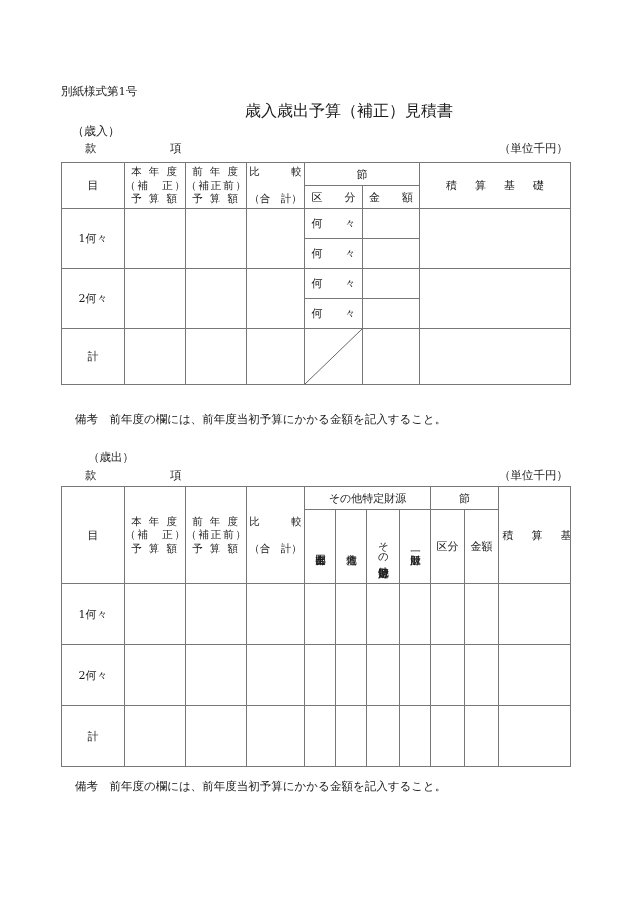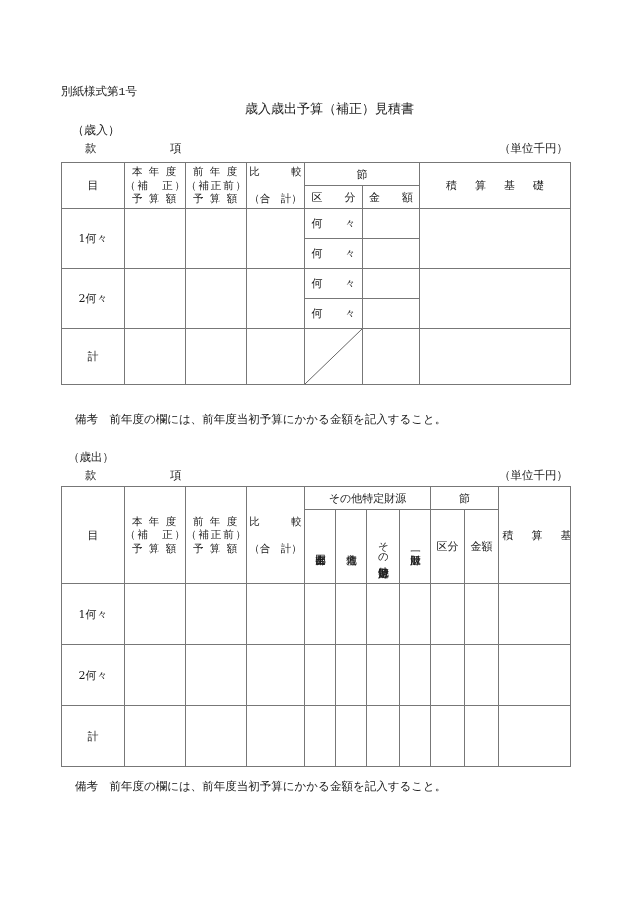--- a/index.html
+++ b/index.html
@@ -18,31 +18,31 @@
   .page {
     position: absolute;
     left: 0; top: 0;
     width: 630px;
     height: 915px;
     background: #fff;
     overflow: hidden;
   }
 
   
-  .txt { position: absolute; white-space: pre; font-size: 11px; line-height: 1; font-family: Liberation Mono, monospace; }
+  .txt { position: absolute; white-space: pre; font-size: 11px; line-height: 1; }
 
   .form-no      { left: 61px;  top: 86px;  font-size: 11.5px; }
-  .doc-title    { left: 245px; top: 103px; font-size: 13px; }
+  .doc-title    { left: 245px; top: 103px; font-size: 16px; }
   .sec-label-1  { left: 72px;  top: 125px; font-size: 12px; }
   .kan-1        { left: 85px;  top: 143px; font-size: 11.5px; }
   .kou-1        { left: 170px; top: 143px; font-size: 11.5px; }
   .unit-1       { left: 499px; top: 143px; font-size: 11.5px; }
   .note-1       { left: 75px;  top: 414px; font-size: 11.5px; }
 
-  .sec-label-2  { left: 68px;  top: 452px; font-size: 11.5px; }
+  .sec-label-2  { left: 88px;  top: 452px; font-size: 11.5px; }
   .kan-2        { left: 85px;  top: 470px; font-size: 11.5px; }
   .kou-2        { left: 170px; top: 470px; font-size: 11.5px; }
   .unit-2       { left: 499px; top: 470px; font-size: 11.5px; }
   .note-2       { left: 75px;  top: 781px; font-size: 11.5px; }
 
   
   table.grid {
     position: absolute;
     border-collapse: collapse;
     table-layout: fixed;
@@ -58,21 +58,21 @@
     color: #1a1a1a;
     overflow: hidden;
   }
   
   table.grid { outline: none; }
 
   #table-revenue { left: 61px; top: 162px; width: 509px; }
   #table-expense { left: 61px; top: 486px; width: 509px; }
 
   .hd-stack { line-height: 1.28; font-size: 10.5px; white-space: pre; }
-  .sp1 { letter-spacing: 0.18em; font-family: Liberation Serif, serif; }
+  .sp1 { letter-spacing: 0.18em; }
   .cell-label { font-size: 11px; white-space: pre; }
   .sp-mid  { letter-spacing: 0.32em; padding-left: .32em; margin-top: 32px; }
 
   
   .vcell {
     height: 100%;
     display: flex;
     align-items: center;
     justify-content: center;
   }

